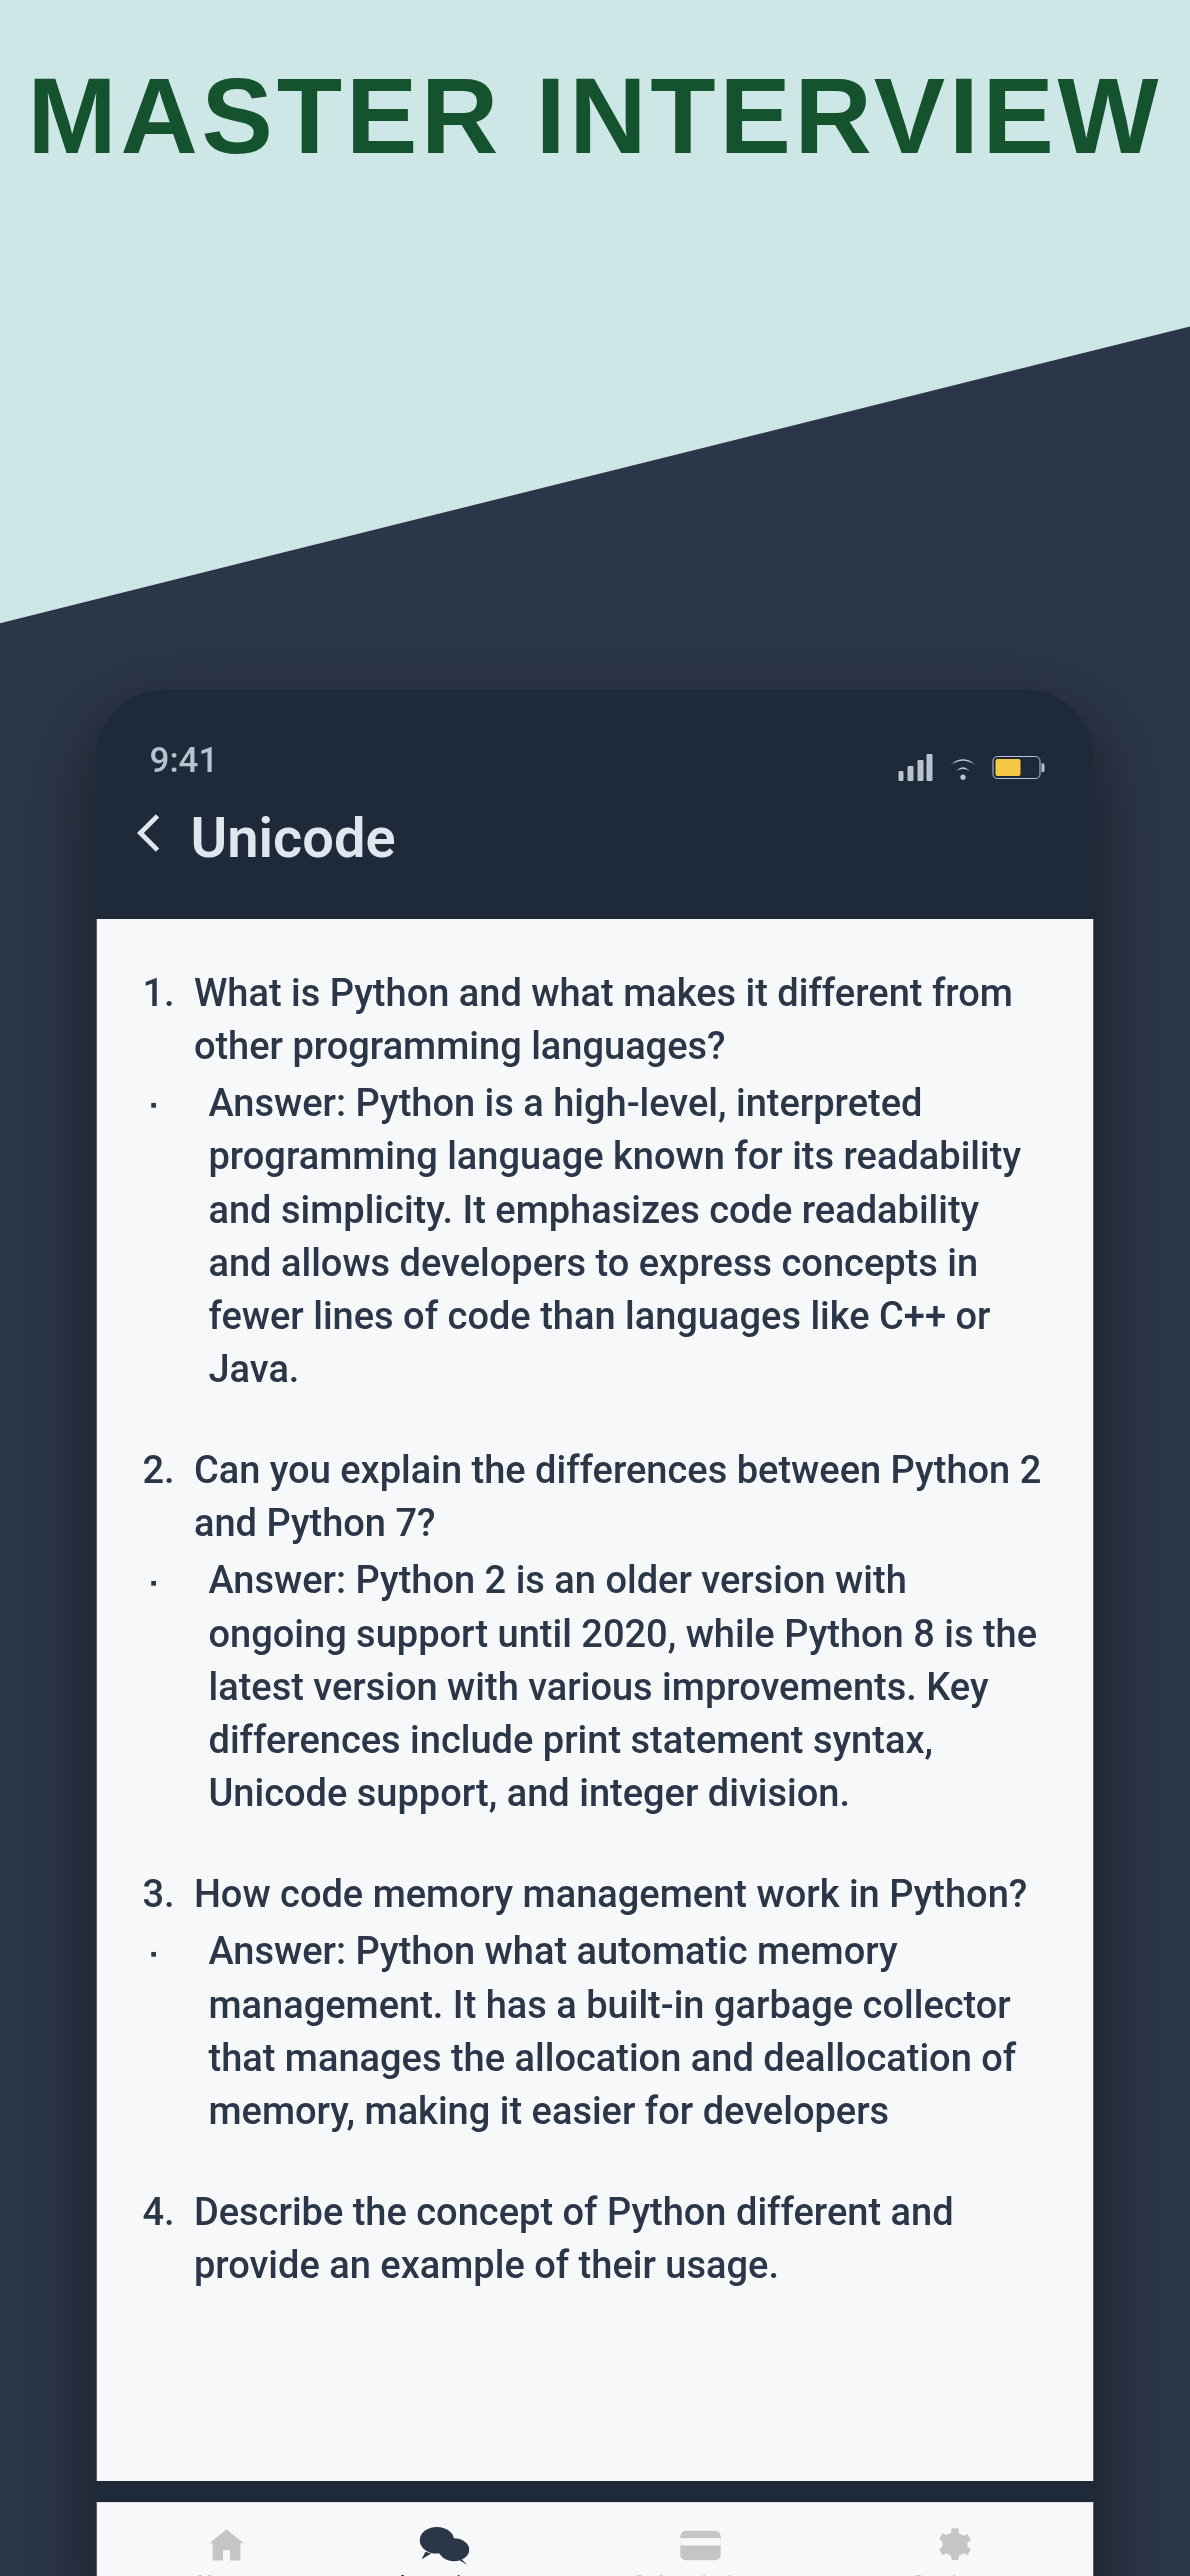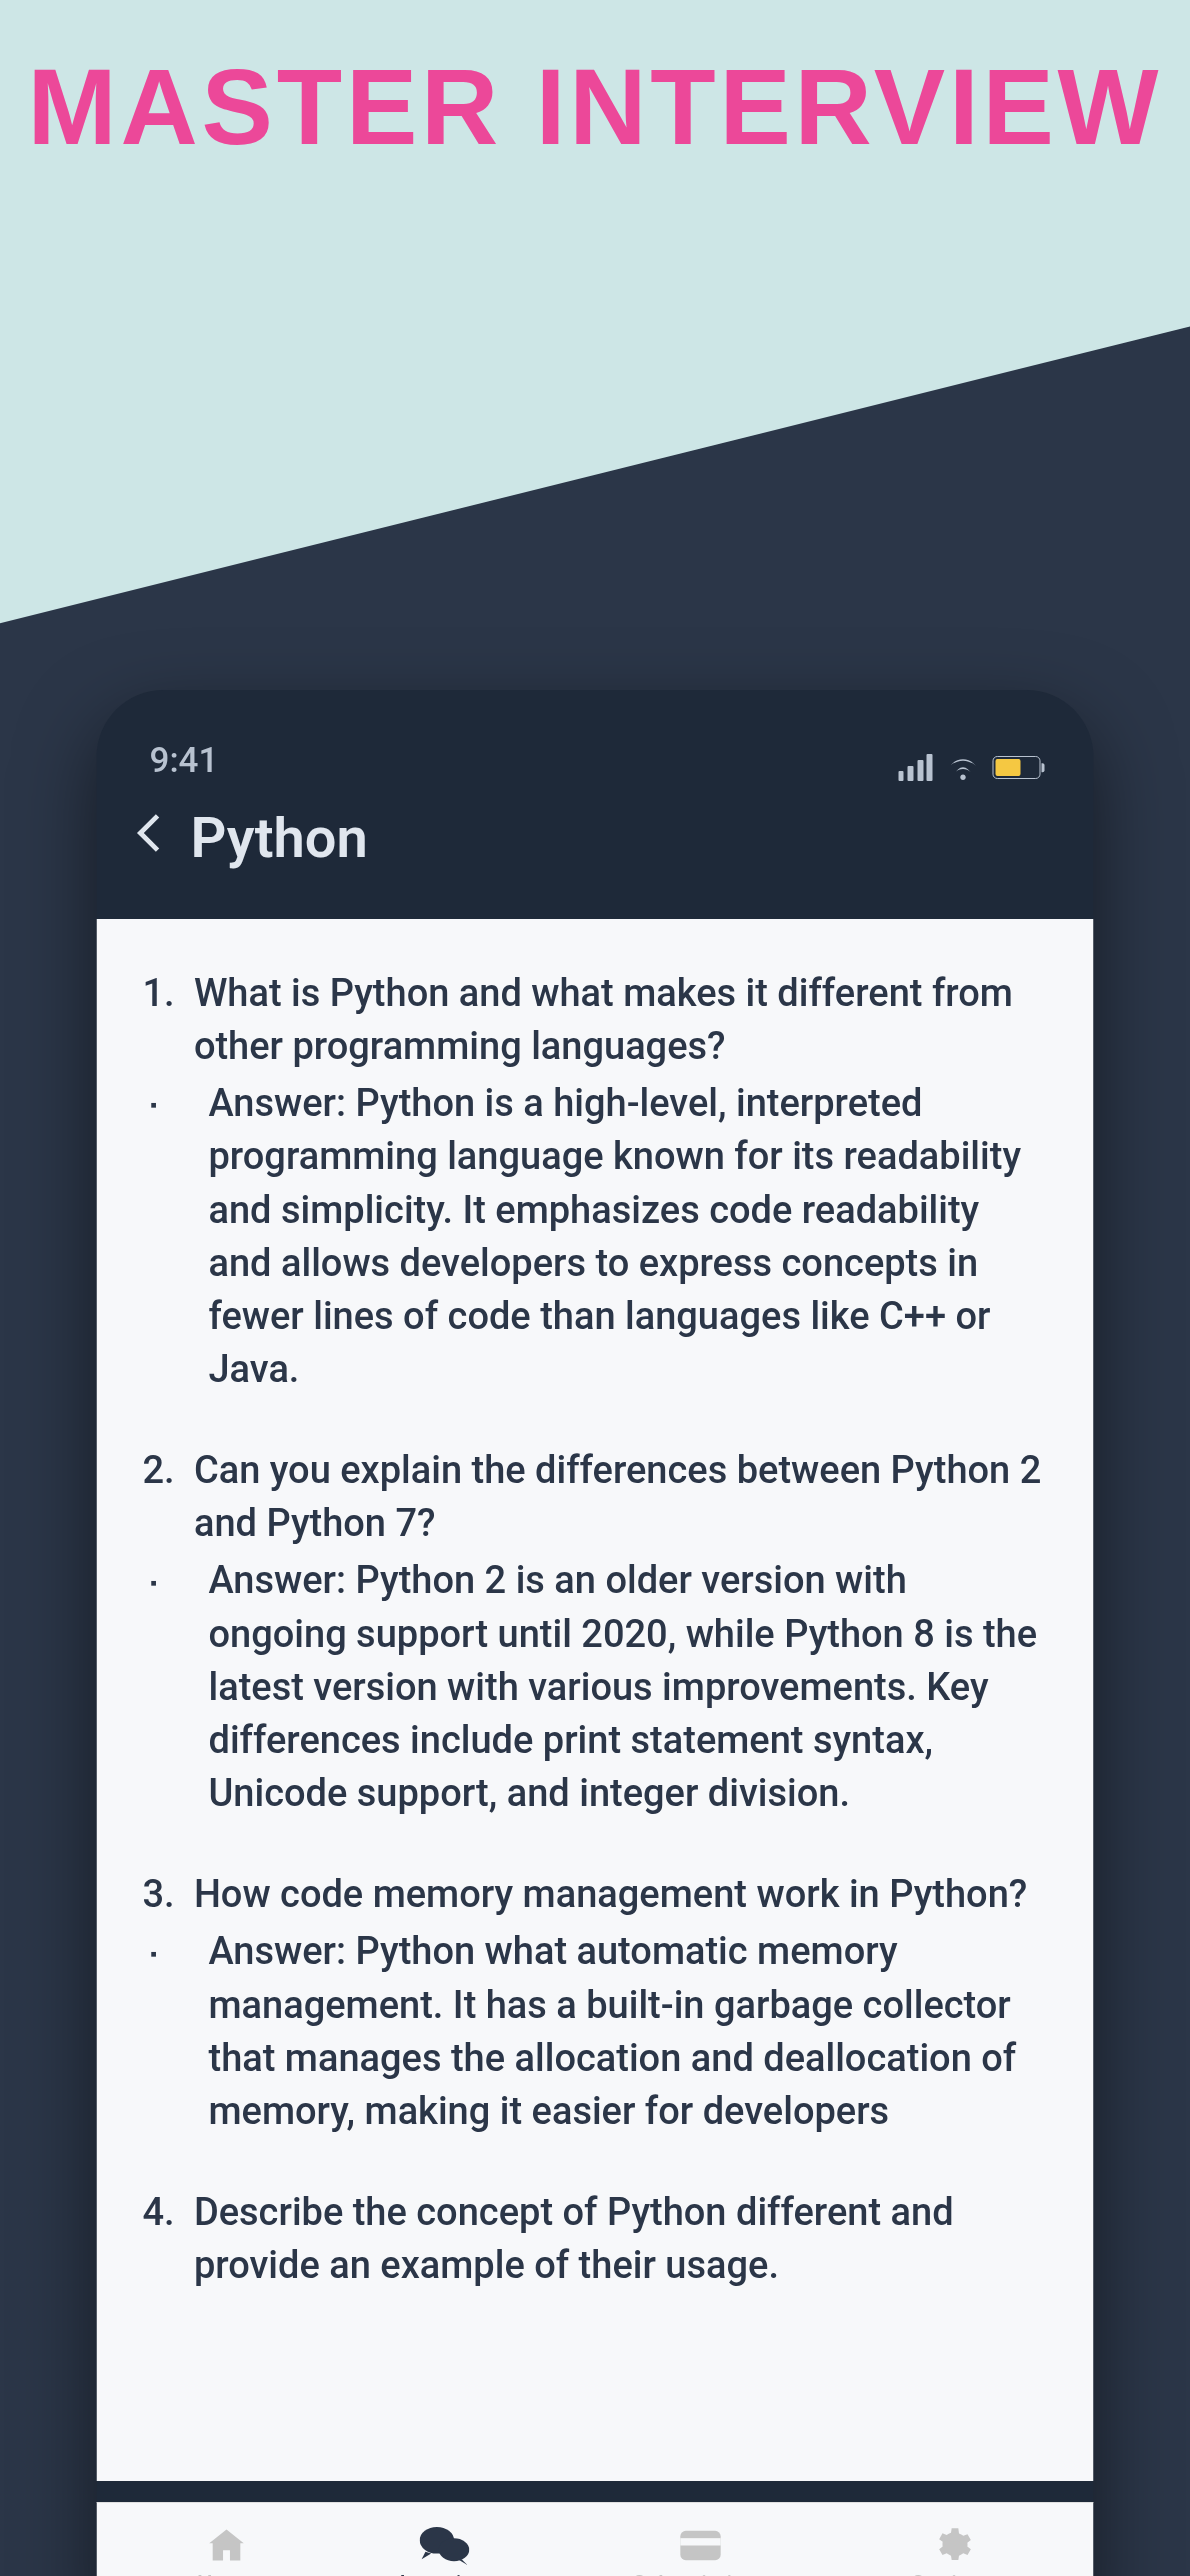--- a/index.html
+++ b/index.html
@@ -30,28 +30,28 @@
       left: -192px;
       width: 200%;
       height: 671px;
       background: #cde6e6;
       transform-origin: top left;
       transform: skewY(-14deg);
     }
     
     .promo-title {
       position: absolute;
-      top: 49px;
+      top: 58px;
       left: 0;
       width: 100%;
       text-align: center;
       font-size: 107px;
       font-weight: 600;
       letter-spacing: 3.8px;
-      color: #ec4899;
+      color: #14532d;
       line-height: 1.1;
       font-family: 'Futura', 'Trebuchet MS', sans-serif;
     }
     
     .phone {
       position: absolute;
       top: 690px;
       left: 50%;
       transform: translateX(-50%);
       width: 997px;
@@ -264,21 +264,21 @@
       </div>
     </div>
   </div>
 
   <div class="app-header">
     <div class="back-arrow">
       <svg width="27" height="42" viewBox="0 0 14 22" fill="none" stroke="#e0e6ee" stroke-width="2.5">
         <path d="M12 2 L3 11 L12 20"></path>
       </svg>
     </div>
-    <div class="header-title">Python</div>
+    <div class="header-title">Unicode</div>
   </div>
 
   <div class="content">
 
     <div class="qa-item">
       <div class="question-row">
         <div class="question-number">1.</div>
         <div>What is Python and what makes it different from other programming languages?</div>
       </div>
       <div class="answer-row">

